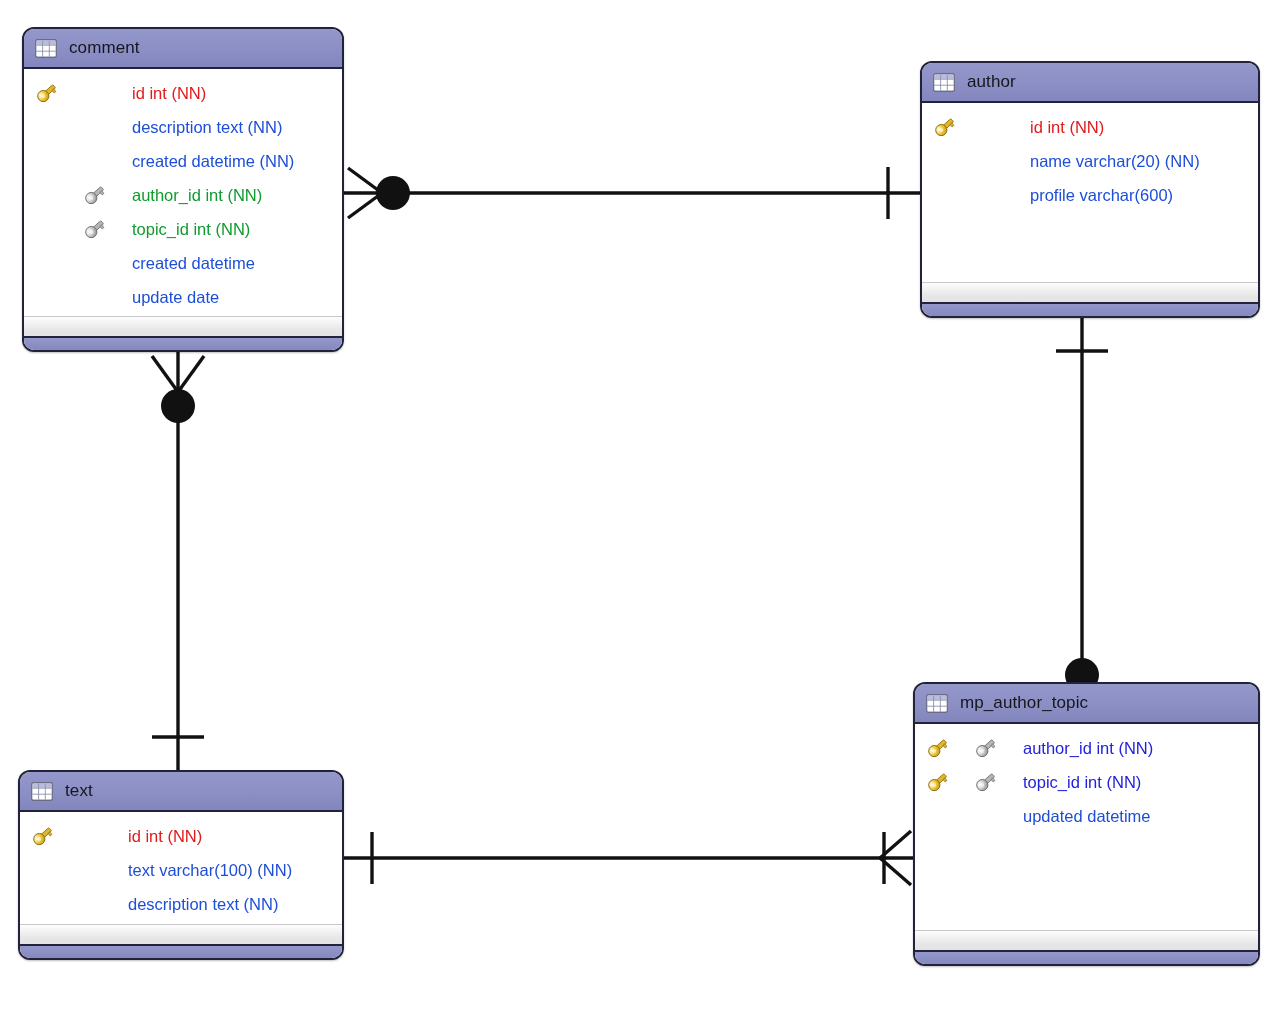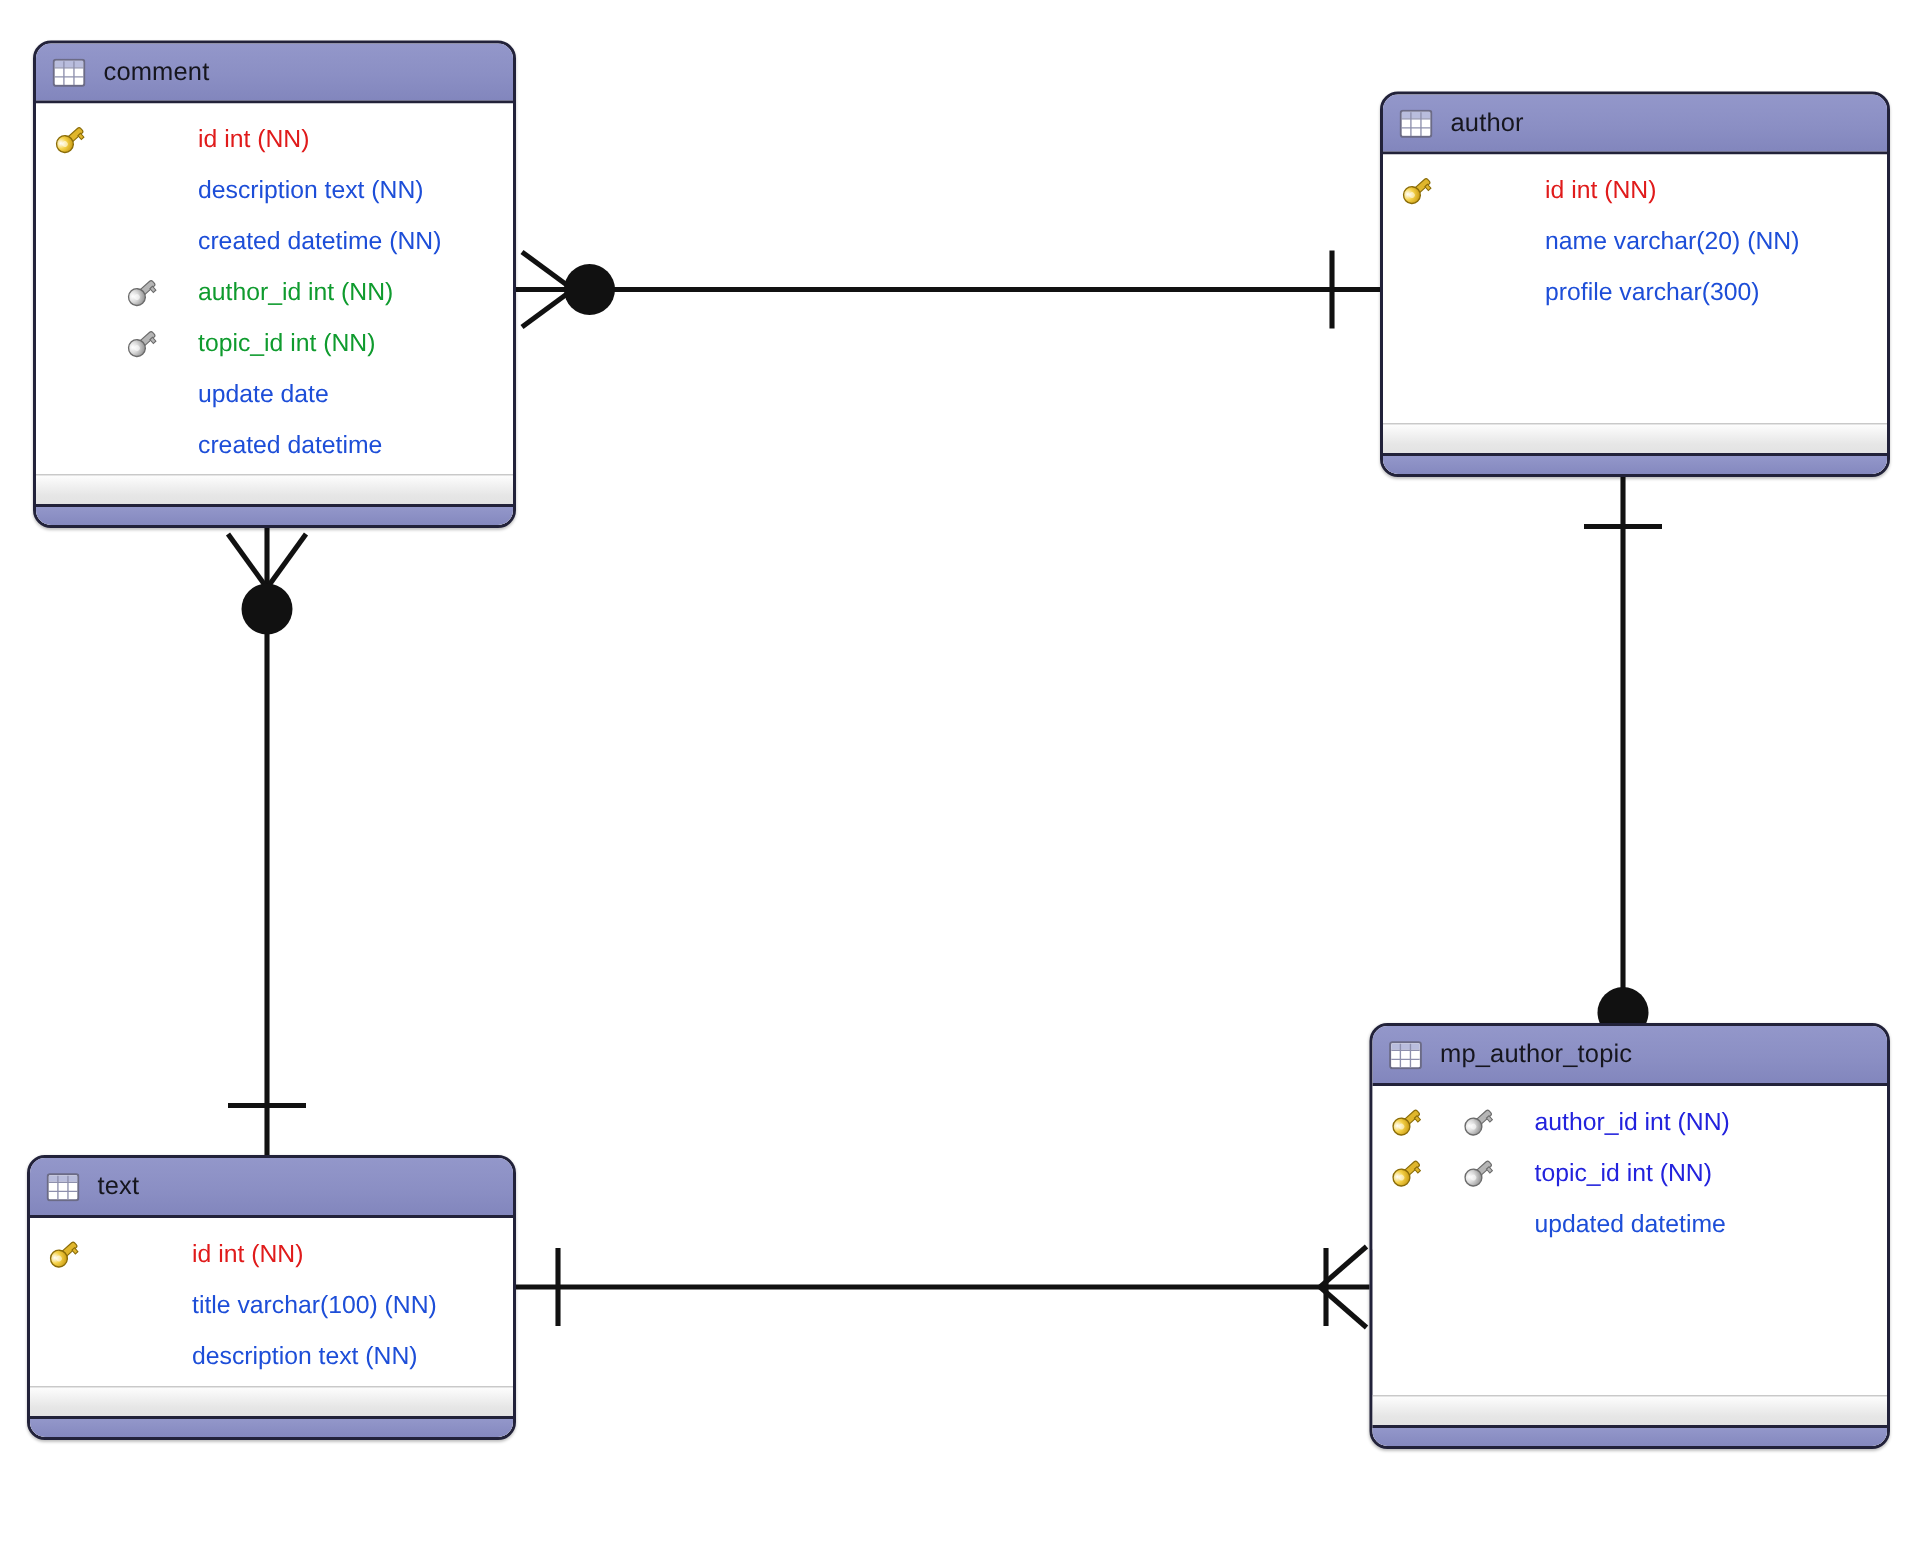--- a/index.html
+++ b/index.html
@@ -239,26 +239,26 @@
                   <circle cx="7.2" cy="10.8" r="5.6" fill="url(#gsilver)" stroke="#6b6b6b" stroke-width="0.9"></circle>
                   <circle cx="7.2" cy="10.8" r="1.9" fill="#ffffff" fill-opacity=".55"></circle>
                 </g>
               </svg>
             </span>
             <span class="fname fk-green">topic_id int (NN)</span>
           </div>
           <div class="field">
             <span class="key-slot gap"></span>
             <span class="key-slot gap"></span>
+            <span class="fname ">created datetime</span>
+          </div>
+          <div class="field">
+            <span class="key-slot gap"></span>
+            <span class="key-slot gap"></span>
             <span class="fname ">update date</span>
-          </div>
-          <div class="field">
-            <span class="key-slot gap"></span>
-            <span class="key-slot gap"></span>
-            <span class="fname ">created datetime</span>
           </div>
         </div>
         <div class="ent-footer">
           <div class="footer-grey"></div>
           <div class="footer-purple"></div>
         </div>
       </div>
       <div class="entity" style="left: 920px; top: 61px; width: 340px; height: 257px;">
         <div class="ent-header">
           <span style="display: flex;">
@@ -304,21 +304,21 @@
             <span class="fname pk">id int (NN)</span>
           </div>
           <div class="field">
             <span class="key-slot gap"></span>
             <span class="key-slot gap"></span>
             <span class="fname ">name varchar(20) (NN)</span>
           </div>
           <div class="field">
             <span class="key-slot gap"></span>
             <span class="key-slot gap"></span>
-            <span class="fname ">profile varchar(300)</span>
+            <span class="fname ">profile varchar(600)</span>
           </div>
         </div>
         <div class="ent-footer">
           <div class="footer-grey"></div>
           <div class="footer-purple"></div>
         </div>
       </div>
       <div class="entity" style="left: 18px; top: 770px; width: 326px; height: 190px;">
         <div class="ent-header">
           <span style="display: flex;">
@@ -359,21 +359,21 @@
                   <circle cx="7.2" cy="10.8" r="1.9" fill="#ffffff" fill-opacity=".55"></circle>
                 </g>
               </svg>
             </span>
             <span class="key-slot gap"></span>
             <span class="fname pk">id int (NN)</span>
           </div>
           <div class="field">
             <span class="key-slot gap"></span>
             <span class="key-slot gap"></span>
-            <span class="fname ">title varchar(100) (NN)</span>
+            <span class="fname ">text varchar(100) (NN)</span>
           </div>
           <div class="field">
             <span class="key-slot gap"></span>
             <span class="key-slot gap"></span>
             <span class="fname ">description text (NN)</span>
           </div>
         </div>
         <div class="ent-footer">
           <div class="footer-grey"></div>
           <div class="footer-purple"></div>

